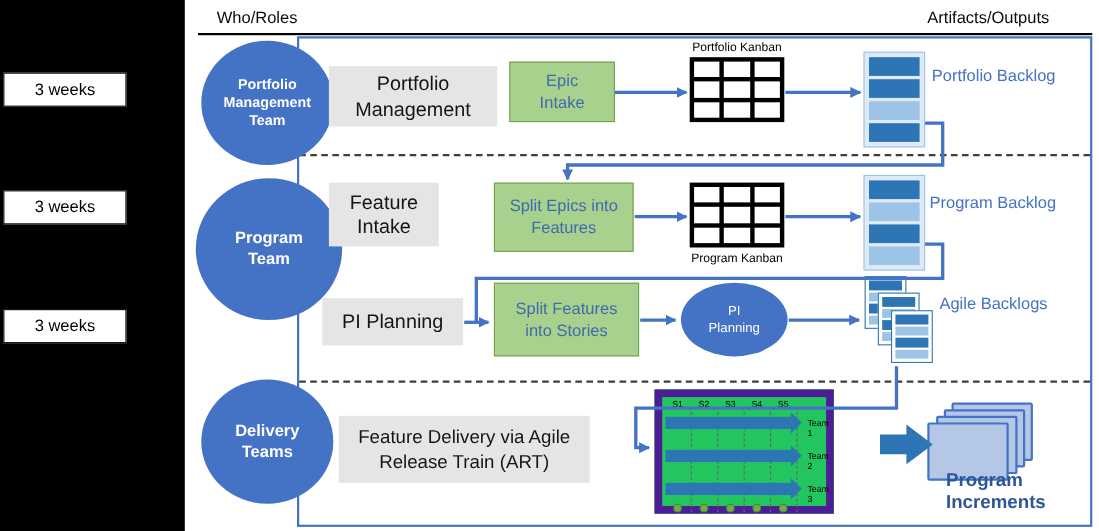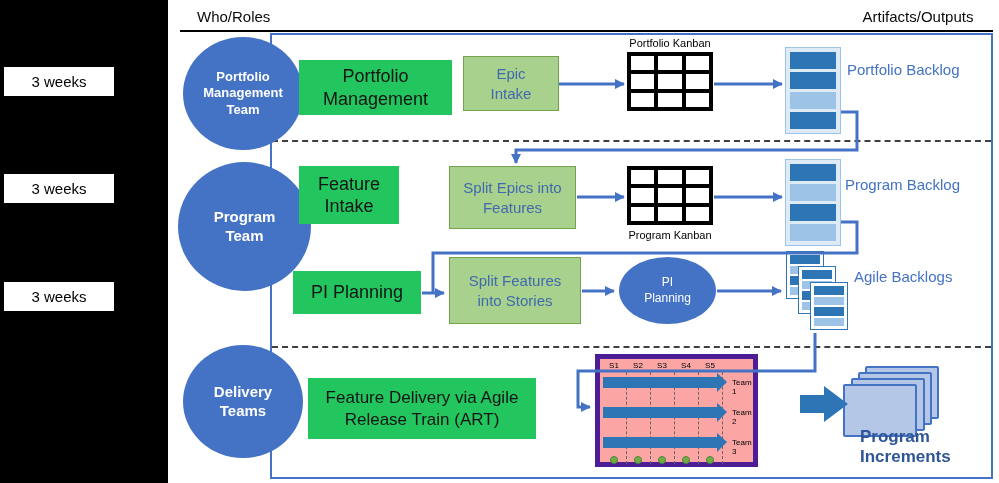--- a/index.html
+++ b/index.html
@@ -8,39 +8,39 @@
   .abs{position:absolute}
   .black-panel{left:0;top:0;width:168px;height:483px;background:#000}
   .week{left:3px;width:112px;height:31px;background:#fff;border:1px solid #000;
         display:flex;align-items:center;justify-content:center;font-size:15px;color:#000}
   .hdr{top:8px;font-size:15px;font-weight:normal;color:#0a0a0a}
   .hline{left:180px;top:30px;width:813px;height:2px;background:#000}
   .frame{left:270px;top:33px;width:723px;height:446px;border:2px solid #4472C4}
   .dash{left:272px;width:719px;height:0;border-top:2px dashed #3f3f3f}
   .circle{background:#4472C4;border-radius:50%;color:#fff;font-weight:bold;
           display:flex;align-items:center;justify-content:center;text-align:center;line-height:1.25}
-  .graybox{background:#22c55e;color:#151515;display:flex;align-items:center;justify-content:center;
+  .graybox{background:#e5e5e5;color:#151515;display:flex;align-items:center;justify-content:center;
            text-align:center;line-height:1.25}
   .greenbox{background:#A9D18E;border:1px solid #76A24E;color:#4169ad;display:flex;align-items:center;
             justify-content:center;text-align:center;font-size:15px;line-height:1.3}
   .kanban{background:#000;padding:4px;display:grid;grid-template-columns:1fr 1fr 1fr;
           grid-template-rows:1fr 1fr 1fr;gap:4px}
   .kanban>div{background:#fff}
   .kanban-label{font-size:11px;color:#000;text-align:center;width:122px}
   .backlog{background:#DEEBF7;border:1px solid #9DC3E6;padding:4px;display:flex;flex-direction:column;gap:3px}
   .backlog>div{flex:1}
   .b1{background:#2E75B6}.b2{background:#9DC3E6}
   .art-label{color:#4472C4;font-size:15px;white-space:nowrap}
   .ellipse{background:#4472C4;border-radius:50%;color:#fff;font-size:12px;display:flex;
            align-items:center;justify-content:center;text-align:center;line-height:1.3}
   .minicards{width:90px;height:86px}
   .minicard{position:absolute;width:38px;height:48px;background:#fff;border:1px solid #2E75B6;
             padding:3px;display:flex;flex-direction:column;gap:2px}
   .minicard>div{flex:1}
-  .sprint{background:#fca5a5;border:5px solid #4c1d95}
+  .sprint{background:#22c55e;border:7px solid #4c1d95}
   .s-col{position:absolute;top:2px;width:24px;text-align:center;font-size:8px;color:#000}
   .s-line{position:absolute;top:13px;height:92px;border-left:1px dashed #666}
   .t-arrow{position:absolute;left:3px;width:114px;height:11px;background:#2E75B6}
   .t-arrow::after{content:"";position:absolute;right:-10px;top:-4px;
                   border-left:10px solid #2E75B6;border-top:9px solid transparent;border-bottom:10px solid transparent}
   .t-label{position:absolute;left:132px;font-size:8px;color:#000}
   .dot{position:absolute;top:97px;width:8px;height:8px;border-radius:50%;background:#70AD47;border:1px solid #548235}
   .docstack{width:98px;height:76px}
   .doc{position:absolute;width:74px;height:53px;background:#B4C7E7;border:2px solid #4472C4;border-radius:2px}
   .pi-label{color:#2E5597;font-weight:bold;font-size:17px;text-align:left;line-height:1.2}
@@ -50,21 +50,21 @@
 <body>
 
 <div class="stage">
 
   <div class="abs black-panel"></div>
   <div class="abs week" style="top:66px">3 weeks</div>
   <div class="abs week" style="top:173px">3 weeks</div>
   <div class="abs week" style="top:281px">3 weeks</div>
 
   <div class="abs hdr" style="left:197px">Who/Roles</div>
-  <div class="abs hdr" style="left:843px;width:150px;text-align:center">Artifacts/Outputs</div>
+  <div class="abs hdr" style="left:843px;width:150px;text-align:left">Artifacts/Outputs</div>
   <div class="abs hline"></div>
 
   <div class="abs frame"></div>
   <div class="abs dash" style="top:140px"></div>
   <div class="abs dash" style="top:346px"></div>
 
   <div class="abs circle" style="left:183px;top:37px;width:120px;height:113px;font-size:13px">
     <span style="width:82px">Portfolio Management Team</span>
   </div>
   <div class="abs graybox" style="left:299px;top:60px;width:153px;height:55px;font-size:18px">Portfolio Management</div>

